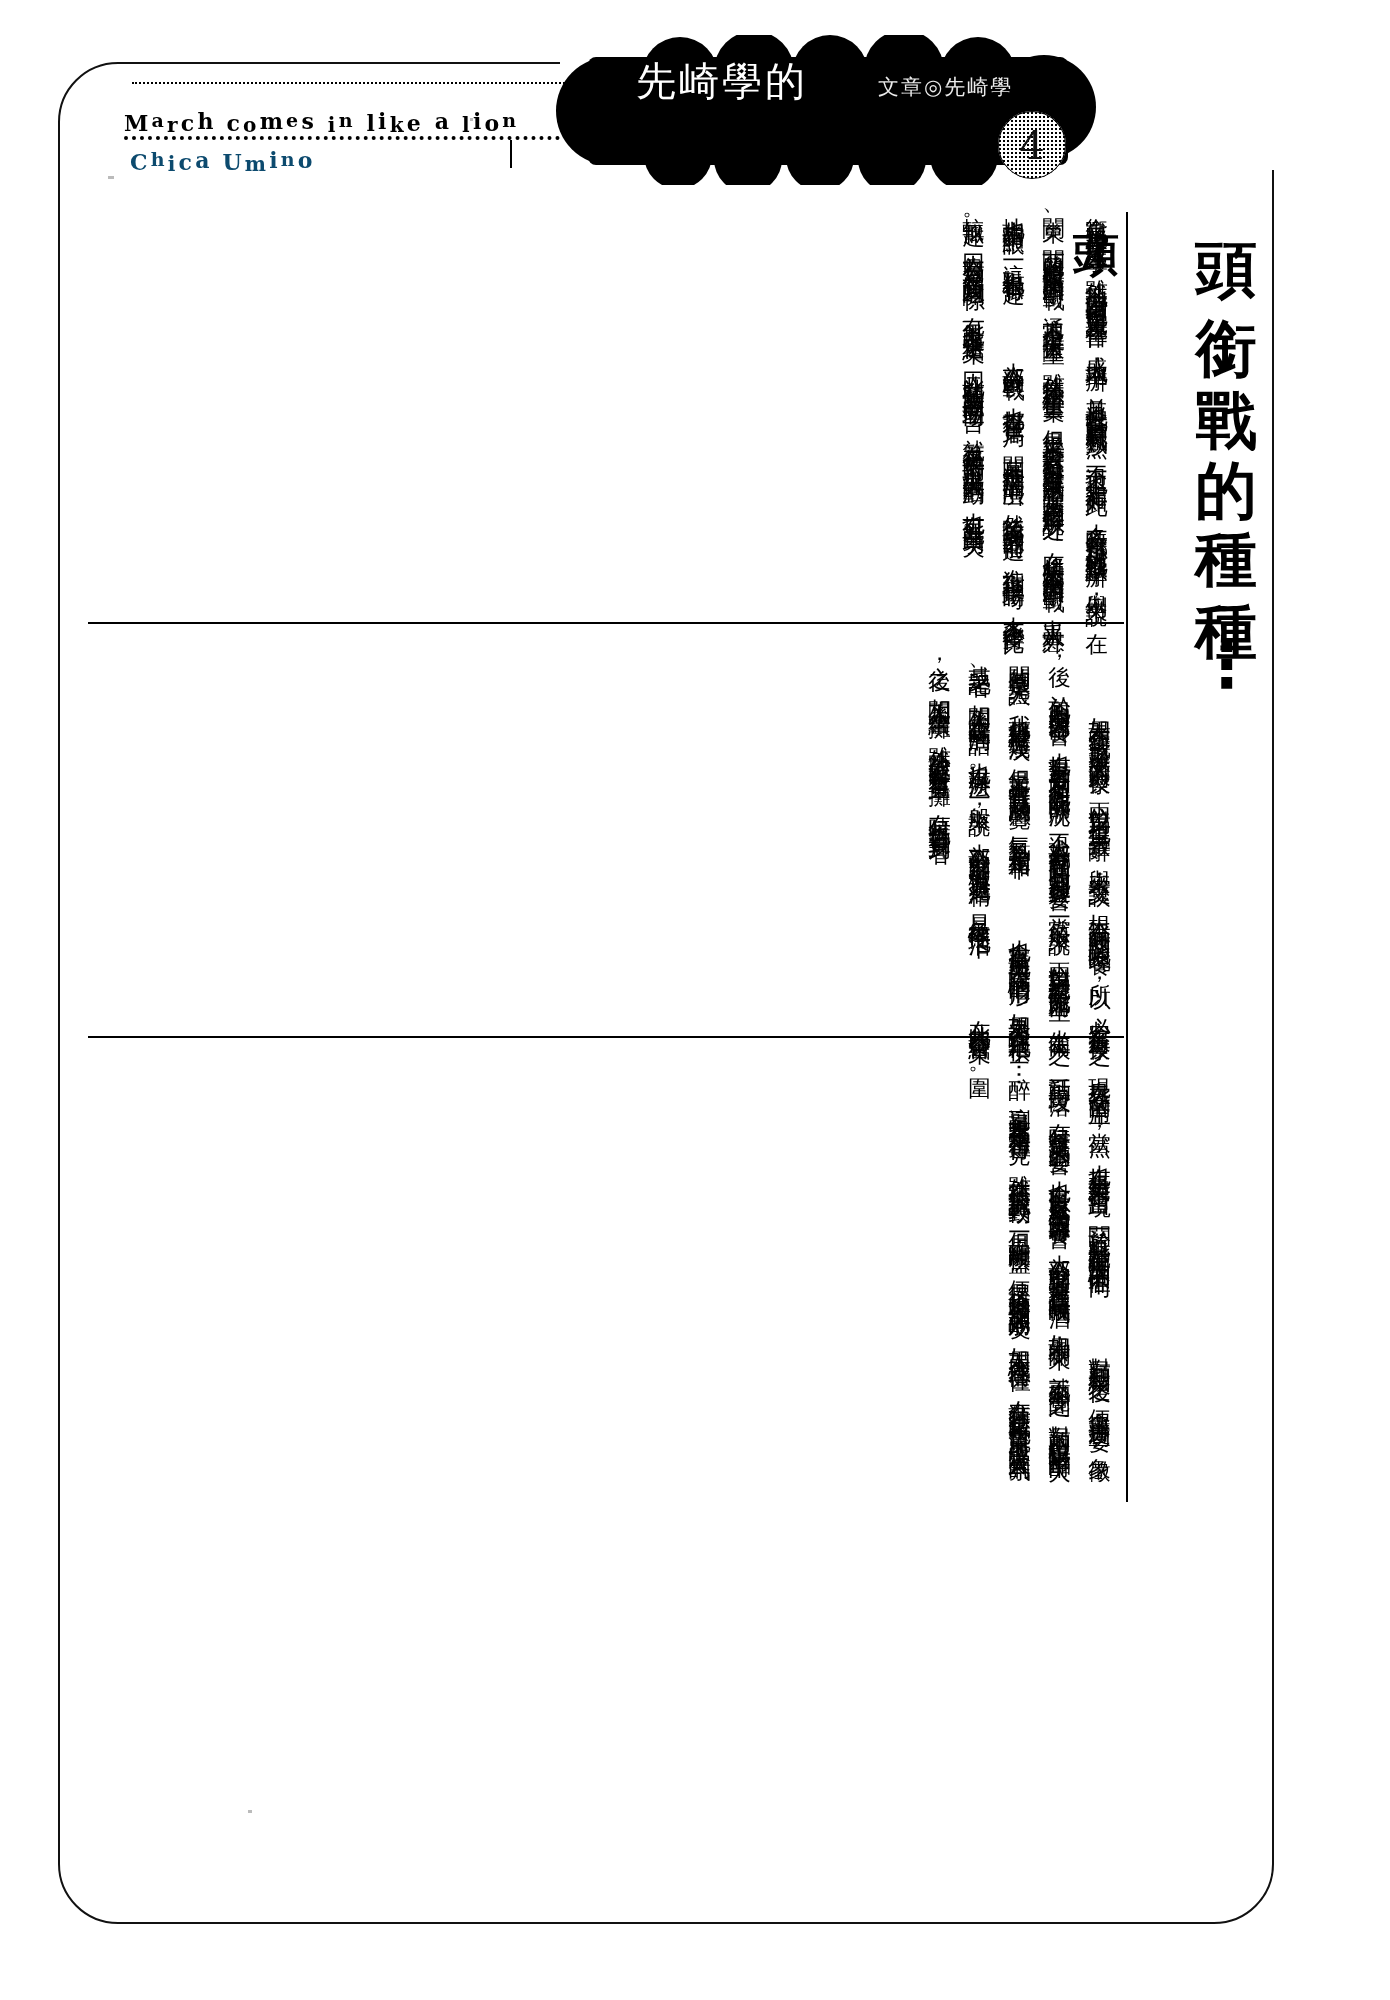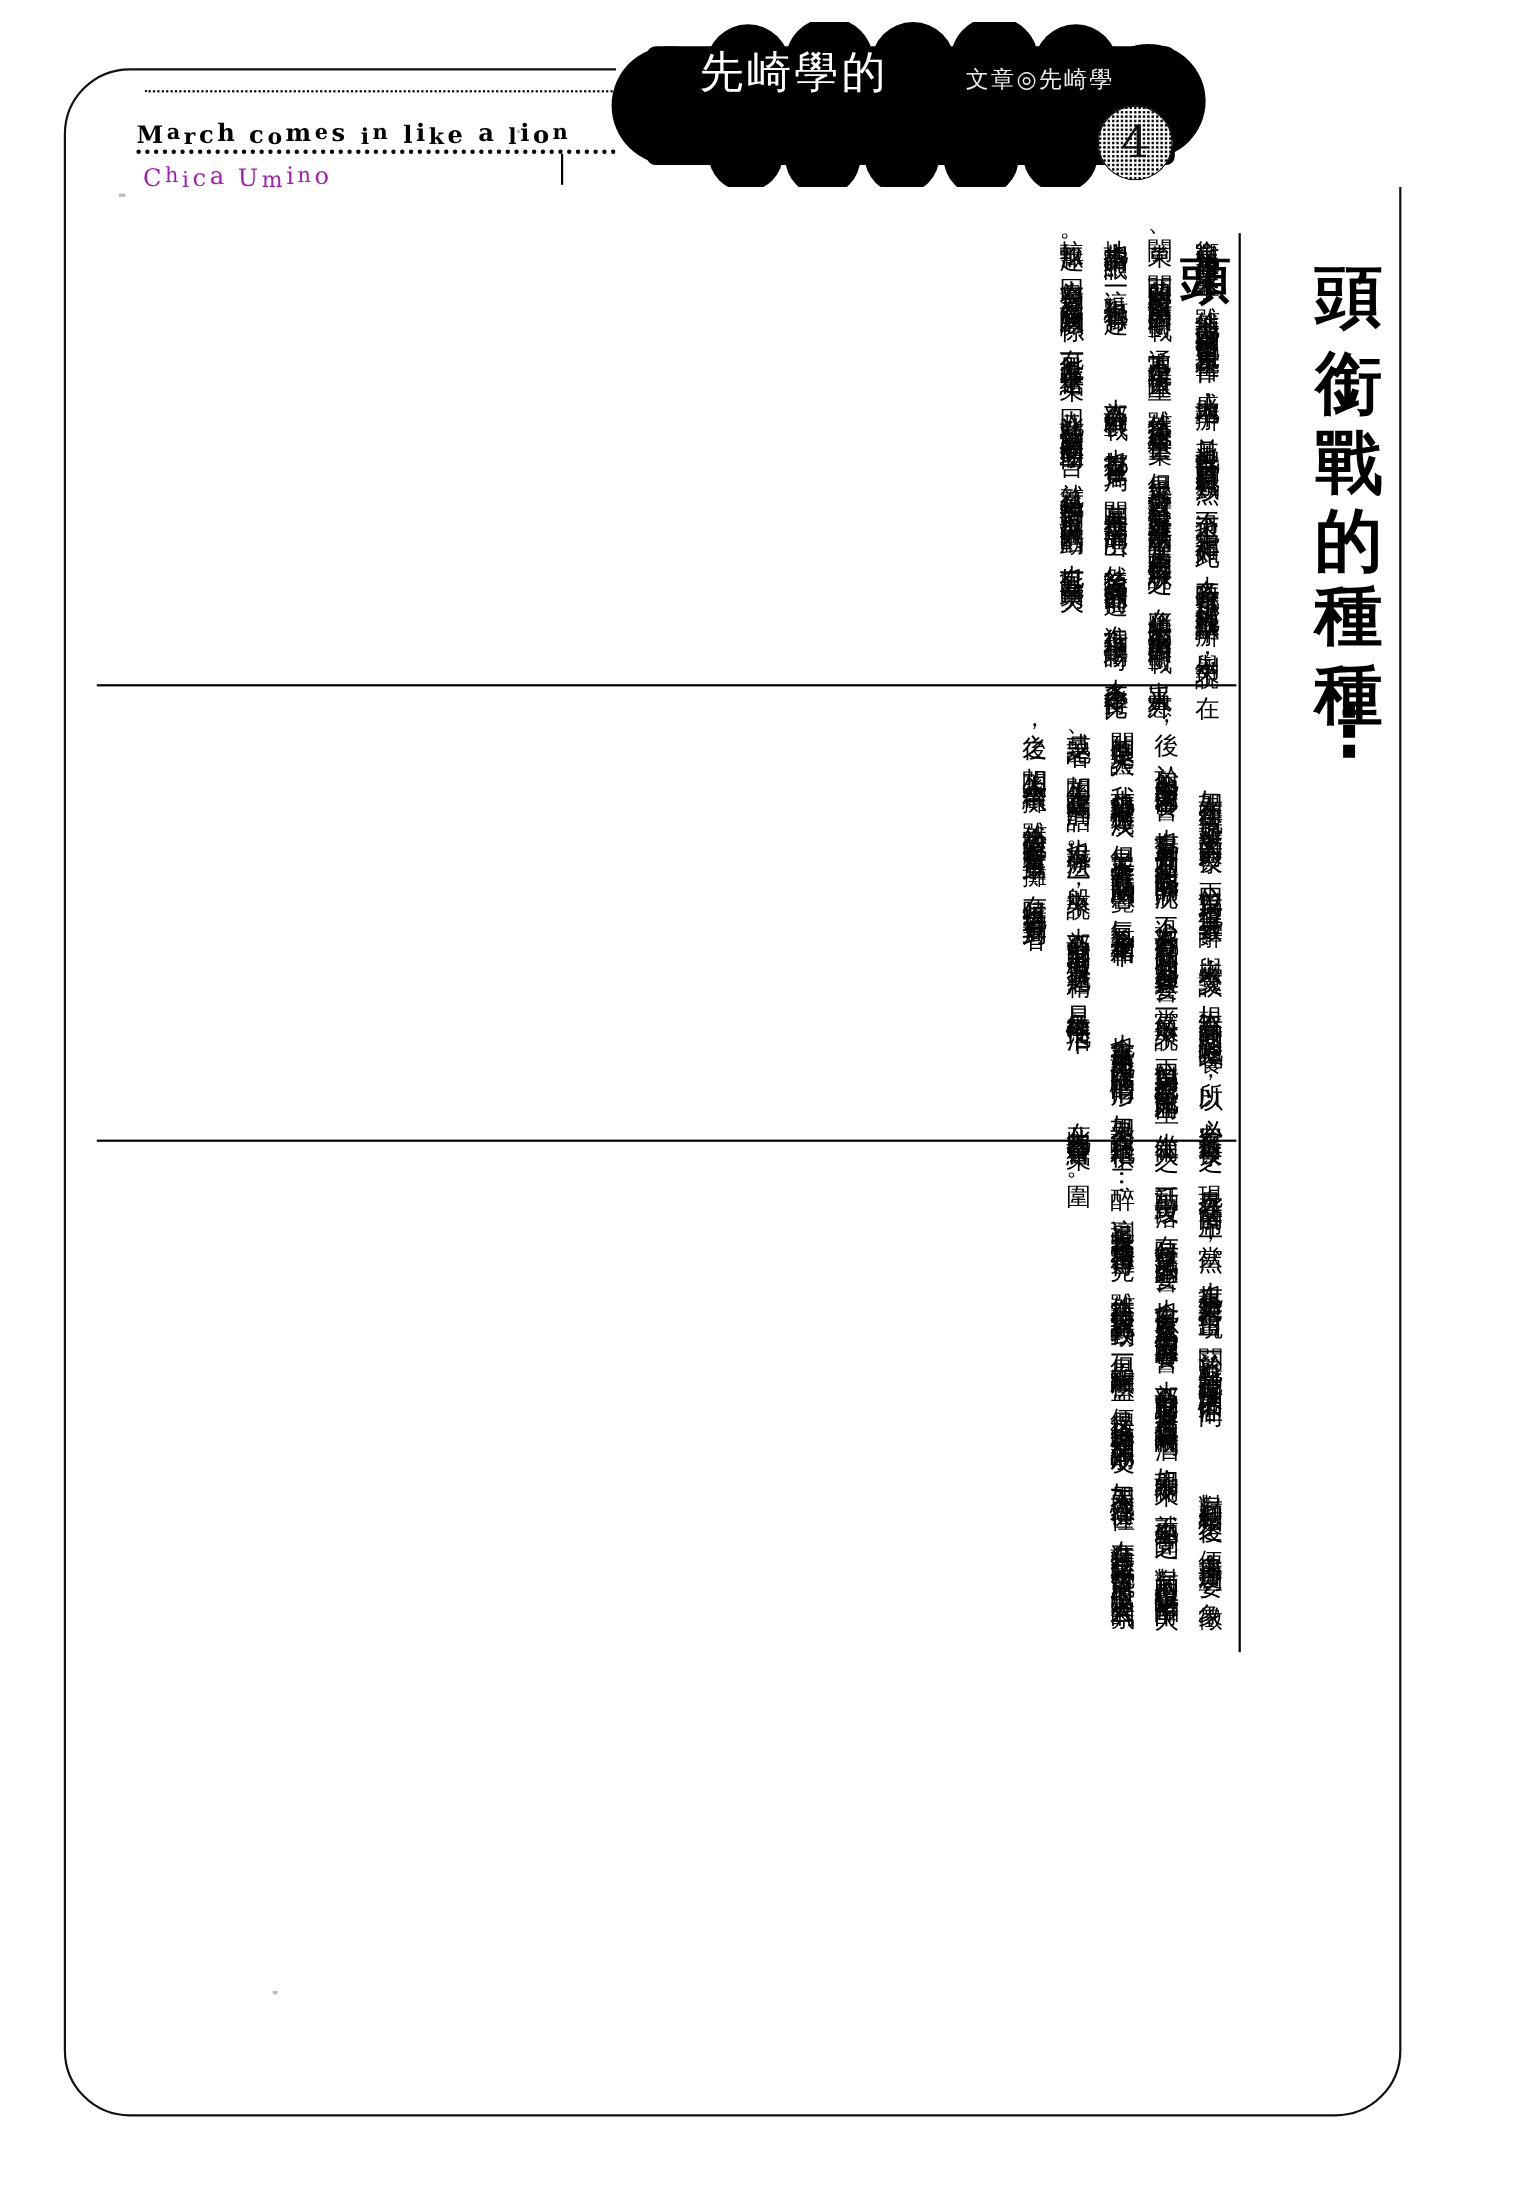--- a/index.html
+++ b/index.html
@@ -55,40 +55,40 @@
     line-height:30px;
     margin-top:20px;
   }
   .latin-rule-mid{
     height:0;border-top:4px dotted #000;
     width:436px;margin-left:6px;
     margin-top:1px;margin-bottom:3px;
   }
   .latin-line2{
     font-family:"DejaVu Serif",serif;
-    font-weight:400;
+    font-weight:700;
     font-size:22px;
     letter-spacing:3.2px;
-    color:#a21caf;
+    color:#0c4a6e;
     padding-left:12px;
     white-space:nowrap;
     line-height:30px;
   }
   
   .latin-line1 span:nth-child(3n+1),
   .latin-line2 span:nth-child(3n+1){position:relative;top:2px;}
   .latin-line1 span:nth-child(4n+2),
   .latin-line2 span:nth-child(4n+2){position:relative;top:-2px;font-size:19px;}
   .latin-line1 span:nth-child(5n+3),
   .latin-line2 span:nth-child(5n+3){position:relative;top:3px;font-size:20px;}
 
   
   .banner-wrap{
     position:absolute;
-    left:548px;top:20px;
+    left:548px;top:35px;
     width:560px;height:150px;
   }
   .banner-svg{display:block;}
   .banner-title{
     position:absolute;
     left:88px;top:22px;
     color:#fff;
     font-family:"DejaVu Serif","Liberation Serif",serif;
     font-size:40px;
     line-height:49px;

